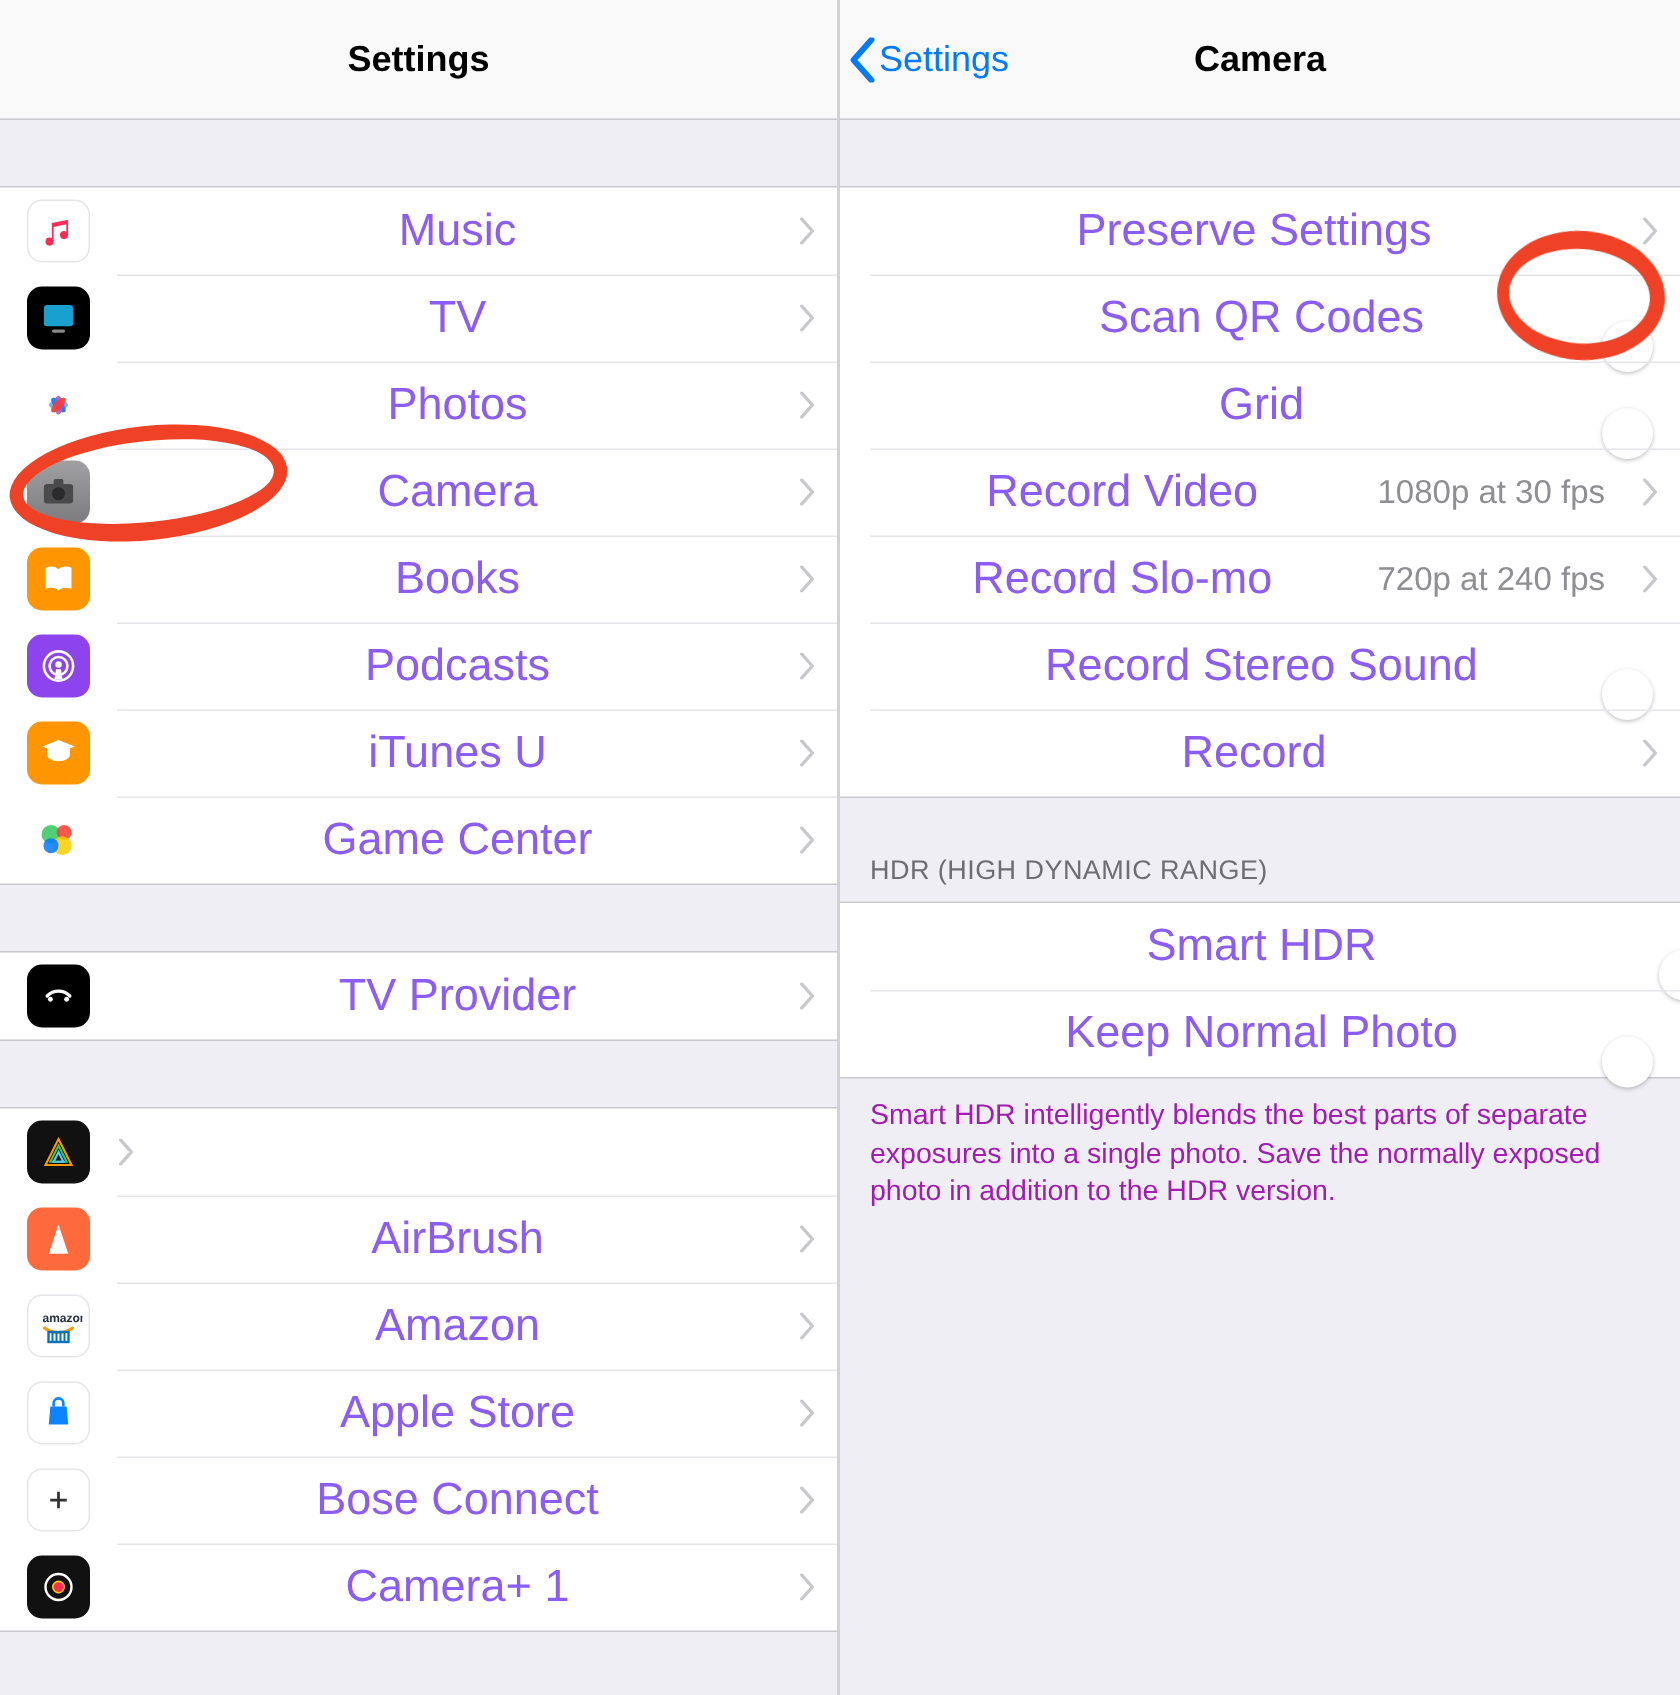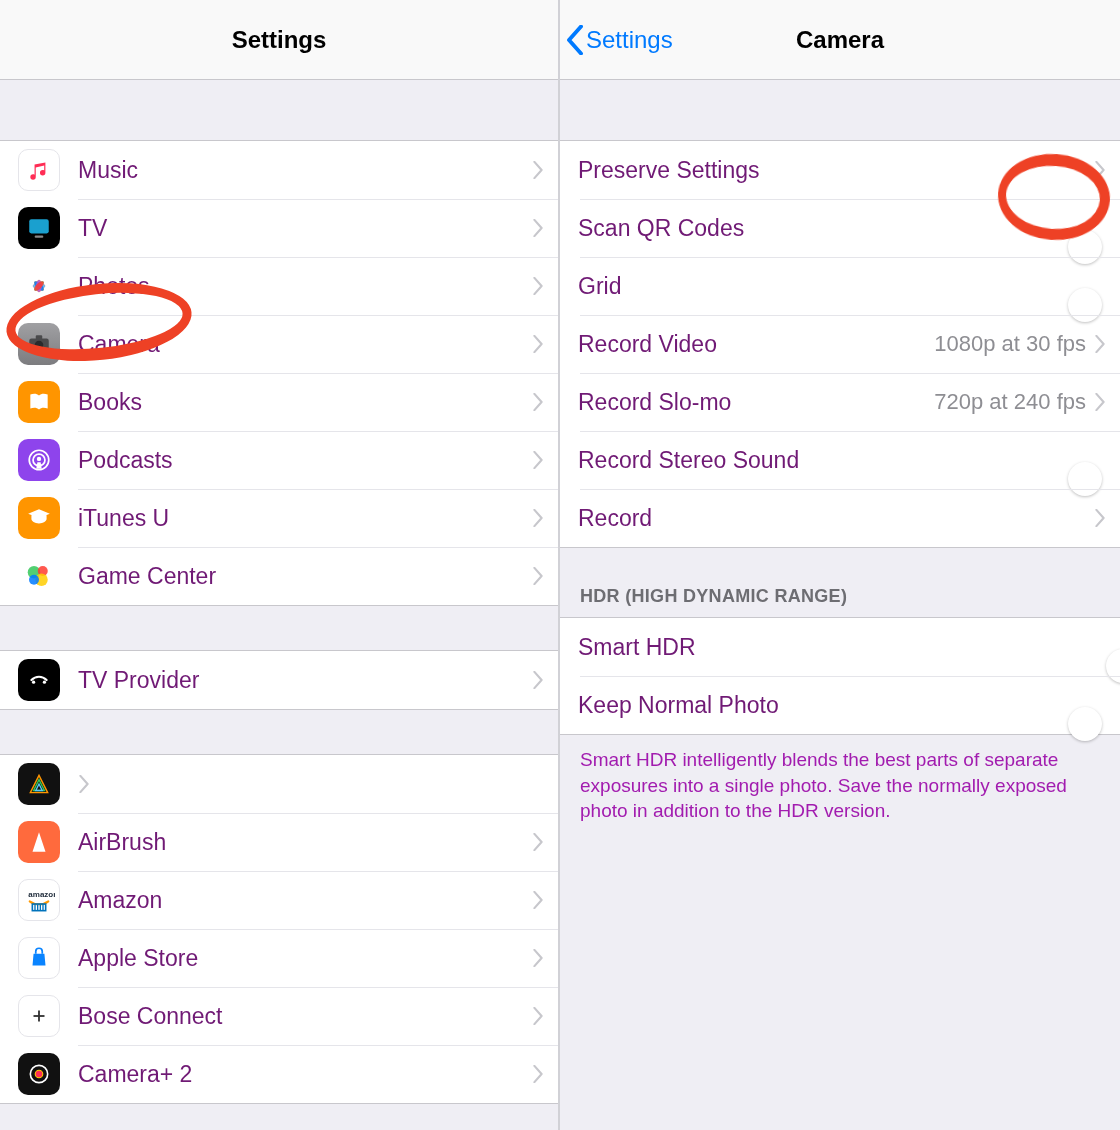--- a/index.html
+++ b/index.html
@@ -15,21 +15,20 @@
     width: 1120px;
     height: 1130px;
   }
   .screen {
     position: relative;
     width: 560px;
     height: 1130px;
     display: flex;
     flex-direction: column;
     background: #efeef4;
-    gap: 16px;
   }
   .screen-left { border-right: 2px solid #d1d1d6; }
   .navbar {
     position: relative;
     height: 80px;
     background: #f9f9f9;
     border-bottom: 1px solid #c8c7cc;
     display: flex;
     align-items: center;
     justify-content: center;
@@ -56,21 +55,20 @@
     flex: 1 1 auto;
     overflow-y: auto;
   }
   .group-spacer { height: 44px; }
   .section-header {
     padding: 38px 20px 10px 20px;
     font-size: 18px;
     letter-spacing: 0.3px;
     color: #6d6d72;
     text-transform: uppercase;
-    font-weight: bold;
   }
   .group {
     background: #fff;
     border-top: 1px solid #c8c7cc;
     border-bottom: 1px solid #c8c7cc;
   }
   .row {
     display: flex;
     align-items: center;
     min-height: 58px;
@@ -95,28 +93,29 @@
     border-radius: 10px;
     margin-right: 18px;
     flex: 0 0 auto;
     display: flex;
     align-items: center;
     justify-content: center;
     font-size: 22px;
     color: #fff;
   }
   .row .label {
-    font-size: 23px;
-    color: #701a75;
+    font-size: 30px;
+    color: #8b5cf6;
     flex: 1 1 auto;
+    text-align: center;
   }
   .row .detail {
     font-size: 22px;
     color: #8e8e93;
-    margin-right: 8px;
+    margin-right: 24px;
     text-align: center;
   }
   .row .chev {
     color: #c7c7cc;
     margin-right: 14px;
     flex: 0 0 auto;
     display: flex;
     align-items: center;
   }
   .row .toggle-wrap {
@@ -421,21 +420,21 @@
             </span>
           </div>
           <div class="row">
             <span class="icon-wrap ic-cameraplus">
               <svg width="26" height="26" viewBox="0 0 24 24">
                 <circle cx="12" cy="12" r="8" fill="none" stroke="#fff" stroke-width="1.5"></circle>
                 <circle cx="12" cy="12" r="3.5" fill="#ff2d55"></circle>
                 <circle cx="12" cy="12" r="3.5" fill="none" stroke="#ffcc00" stroke-width="1"></circle>
               </svg>
             </span>
-            <span class="label">Camera+ 2</span>
+            <span class="label">Camera+ 1</span>
             <span class="chev">
               <svg width="12" height="18" viewBox="0 0 12 20">
                 <polyline points="2,1 10,10 2,19" fill="none" stroke="#c7c7cc" stroke-width="2.4" stroke-linecap="round" stroke-linejoin="round"></polyline>
               </svg>
             </span>
           </div>
         </div>
     </div>
 
     <div class="anno anno-camera"></div>

